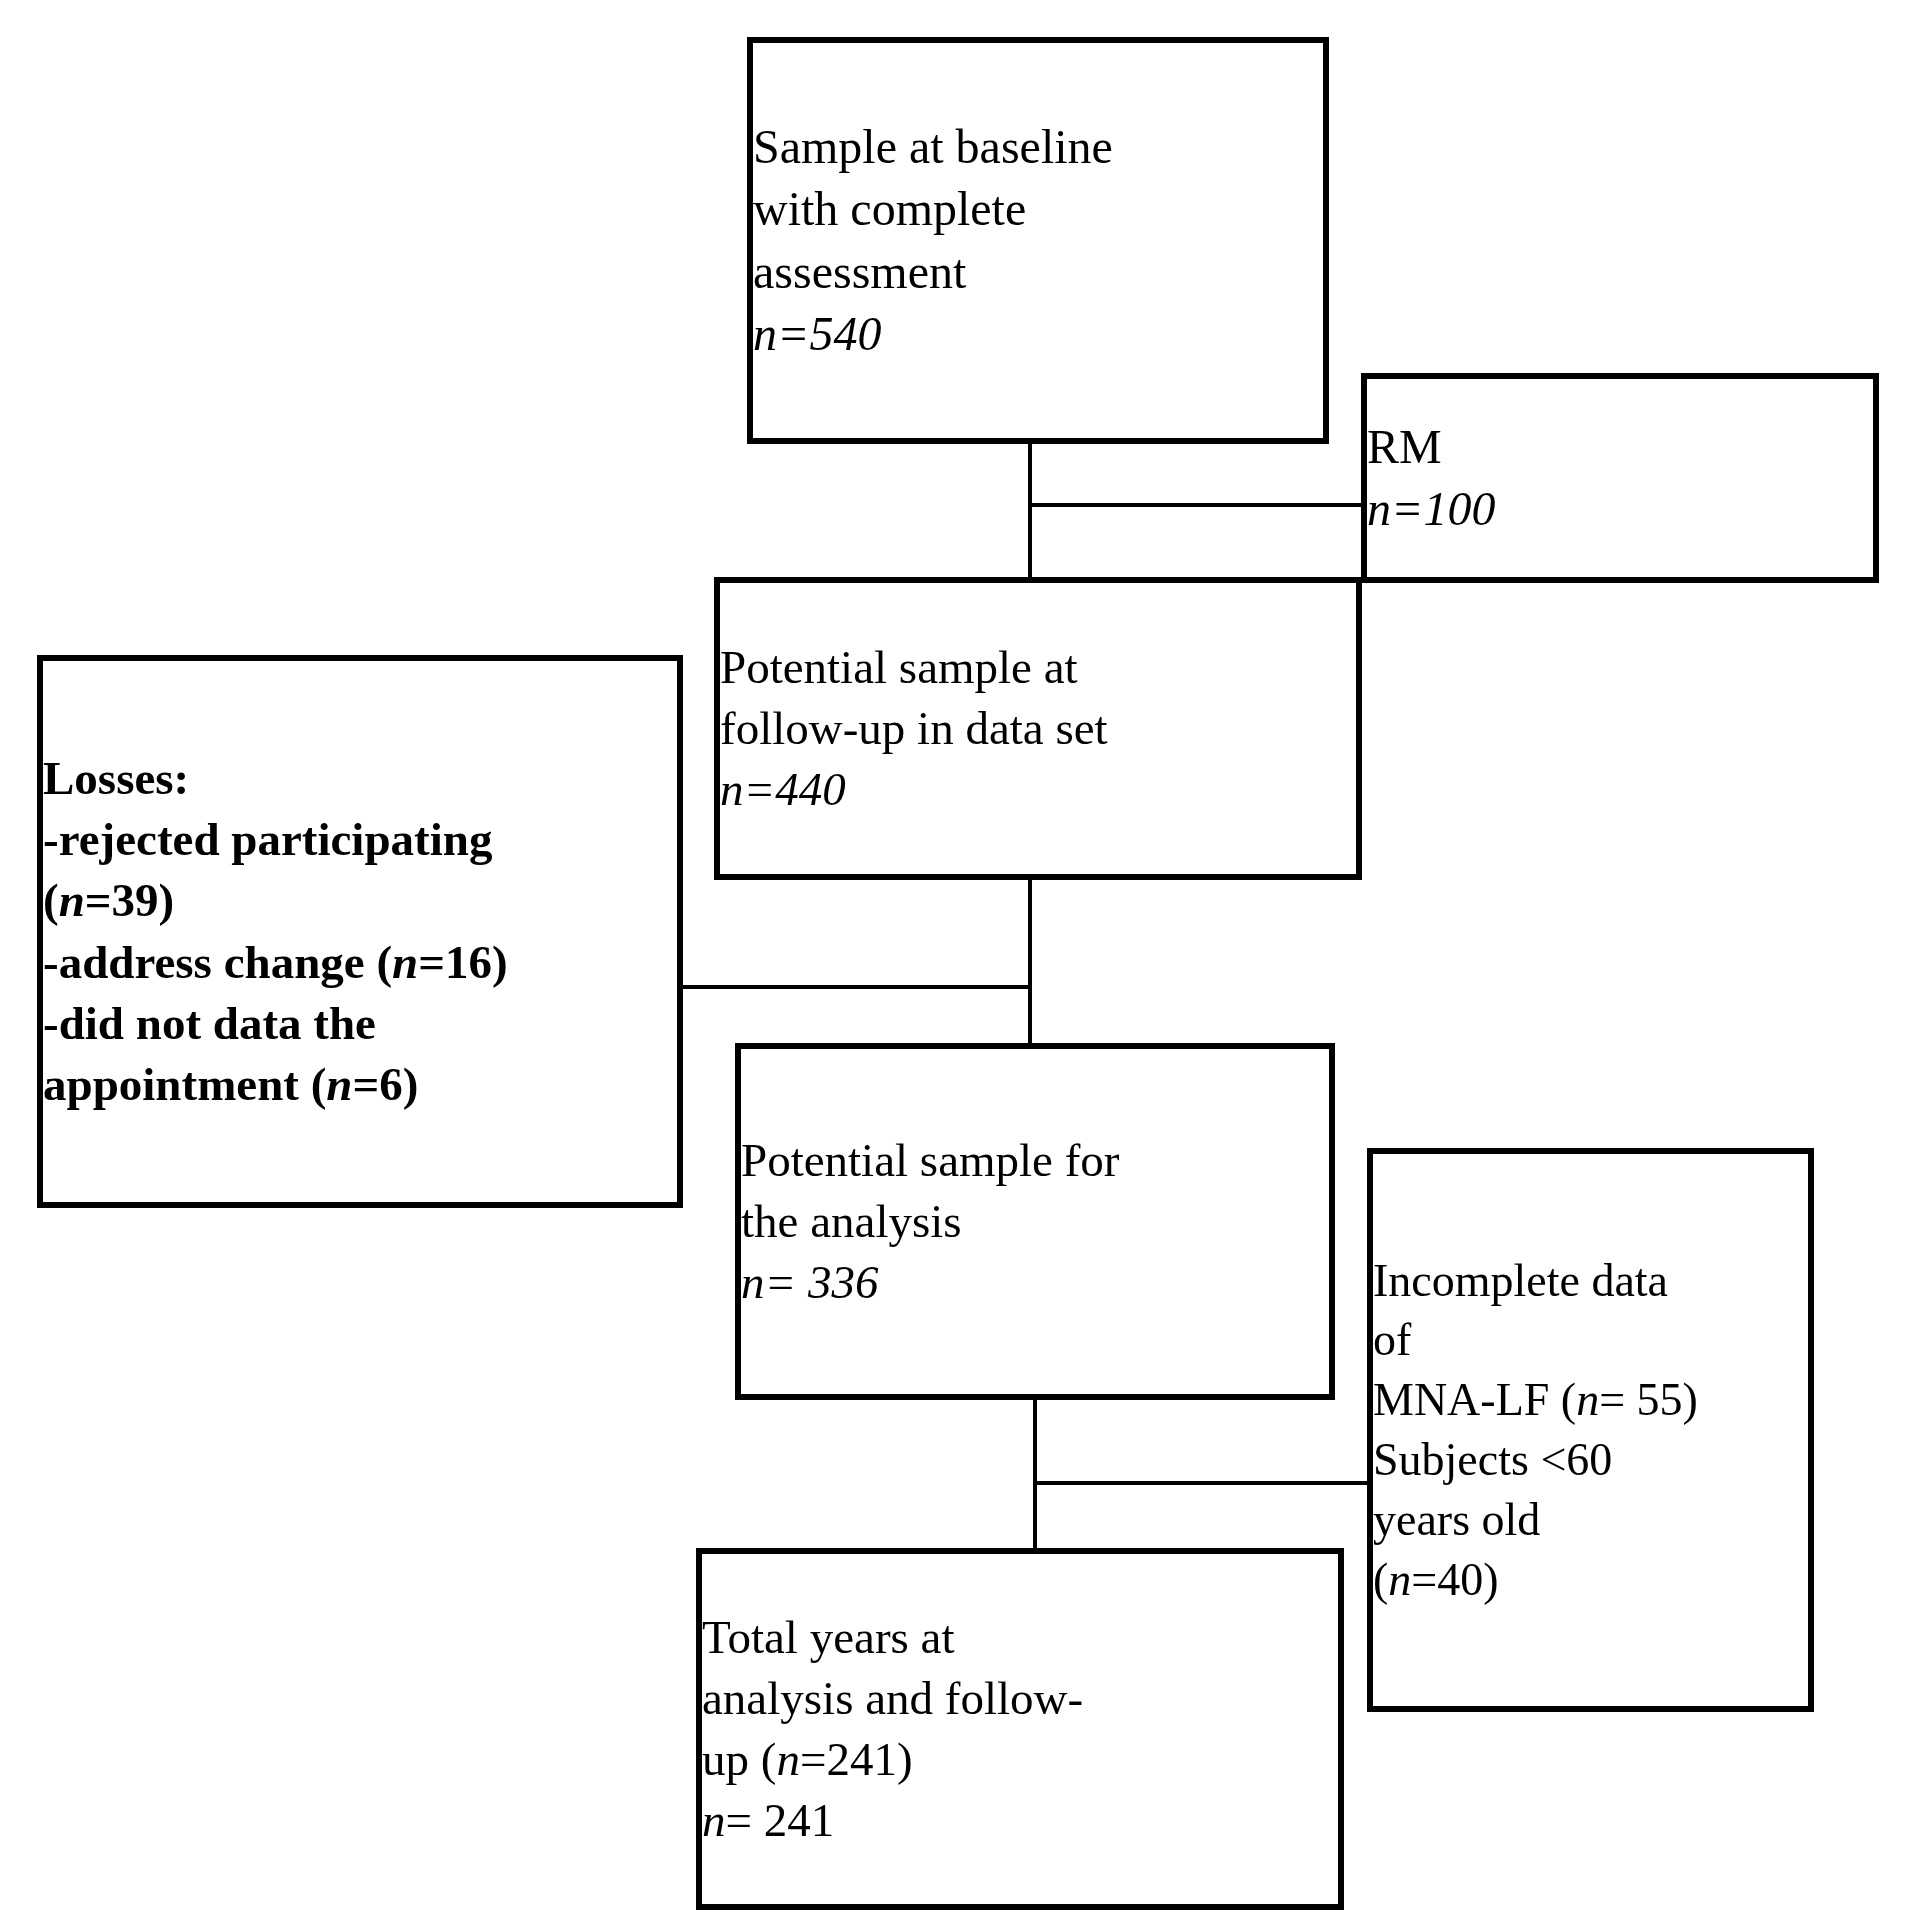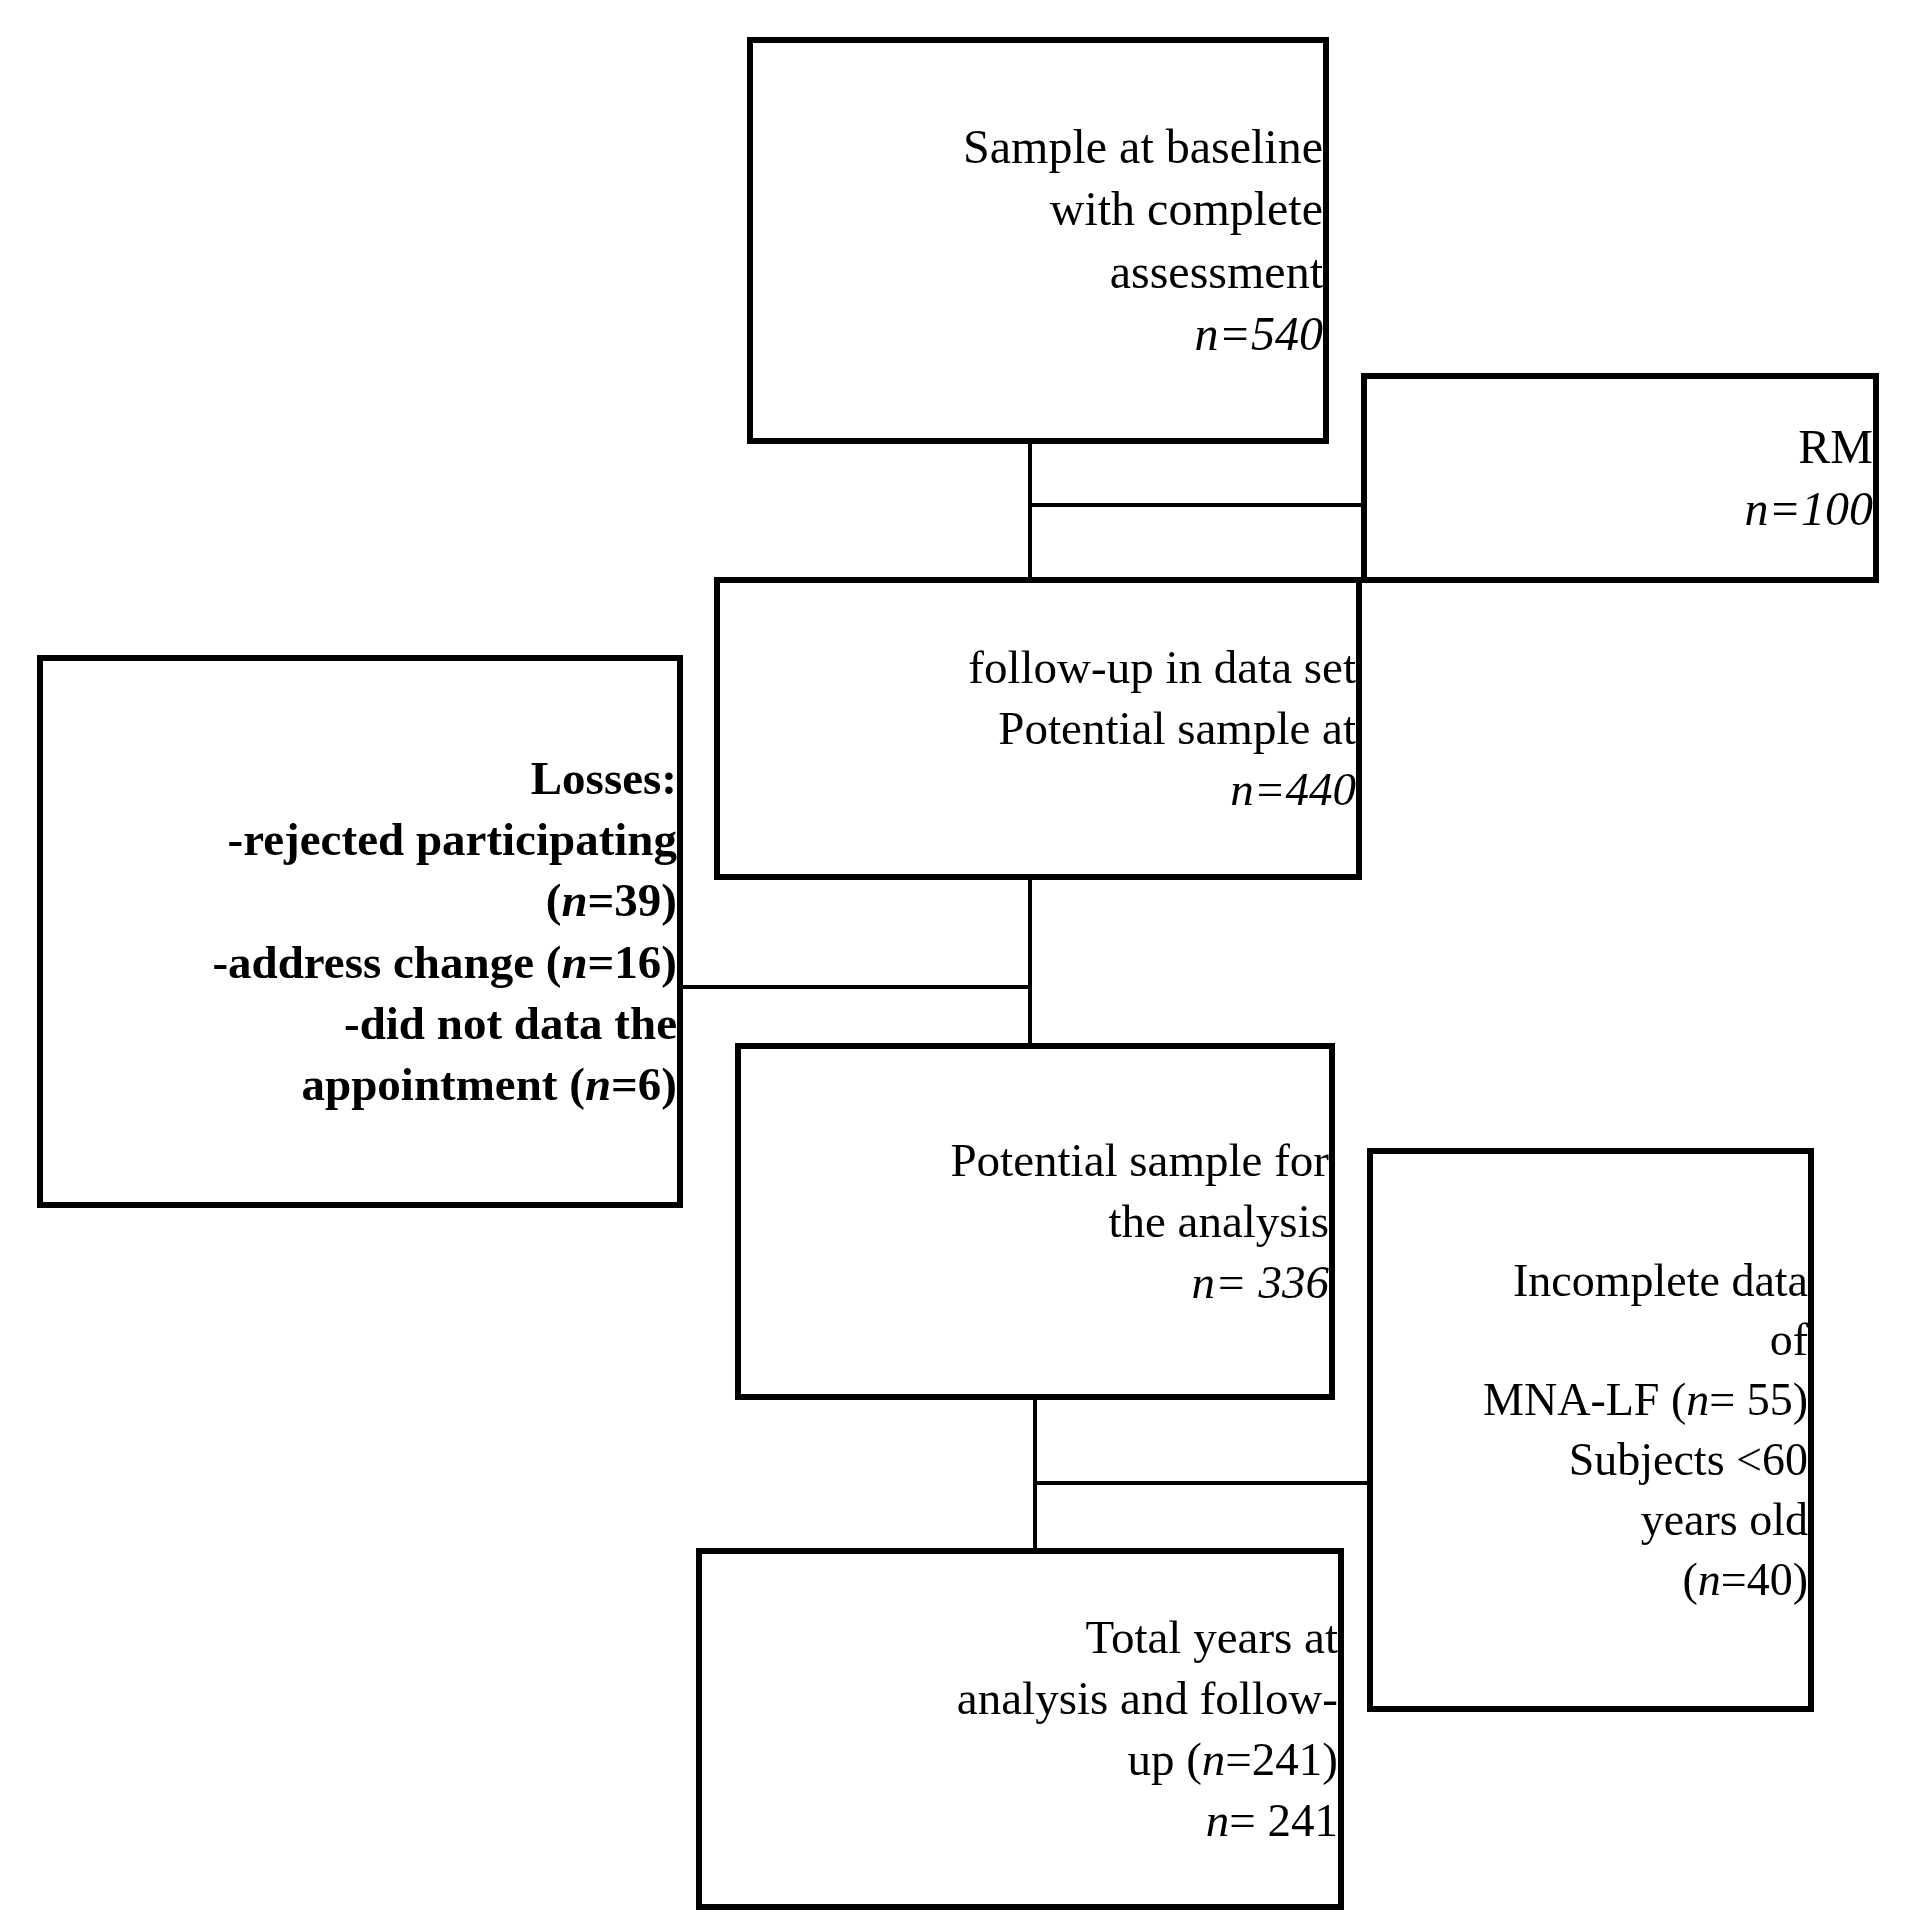--- a/index.html
+++ b/index.html
@@ -16,21 +16,21 @@
     font-family: "Liberation Serif", "DejaVu Serif", serif;
     color: #000000;
   }
   .node {
     position: absolute;
     box-sizing: border-box;
     border: 6px solid #000000;
     background: #ffffff;
     display: flex;
     flex-direction: column;
-    align-items: flex-end;
+    align-items: flex-start;
     justify-content: center;
     text-align: center;
     z-index: 3;
   }
   .node .line {
     display: block;
     white-space: nowrap;
     line-height: 1.30;
     font-size: 46px;
   }
@@ -87,22 +87,22 @@
     <span class="line">assessment</span>
     <span class="line it"><i>n</i>=540</span>
   </div>
 
   <div class="node" id="node-rm">
     <span class="line">RM</span>
     <span class="line it"><i>n</i>=100</span>
   </div>
 
   <div class="node" id="node-followup">
+    <span class="line">Potential sample at</span>
     <span class="line">follow-up in data set</span>
-    <span class="line">Potential sample at</span>
     <span class="line it"><i>n</i>=440</span>
   </div>
 
   <div class="node" id="node-losses">
     <span class="line">Losses:</span>
     <span class="line">-rejected participating</span>
     <span class="line">(<i>n</i>=39)</span>
     <span class="line">-address change (<i>n</i>=16)</span>
     <span class="line">-did not data the</span>
     <span class="line">appointment (<i>n</i>=6)</span>

